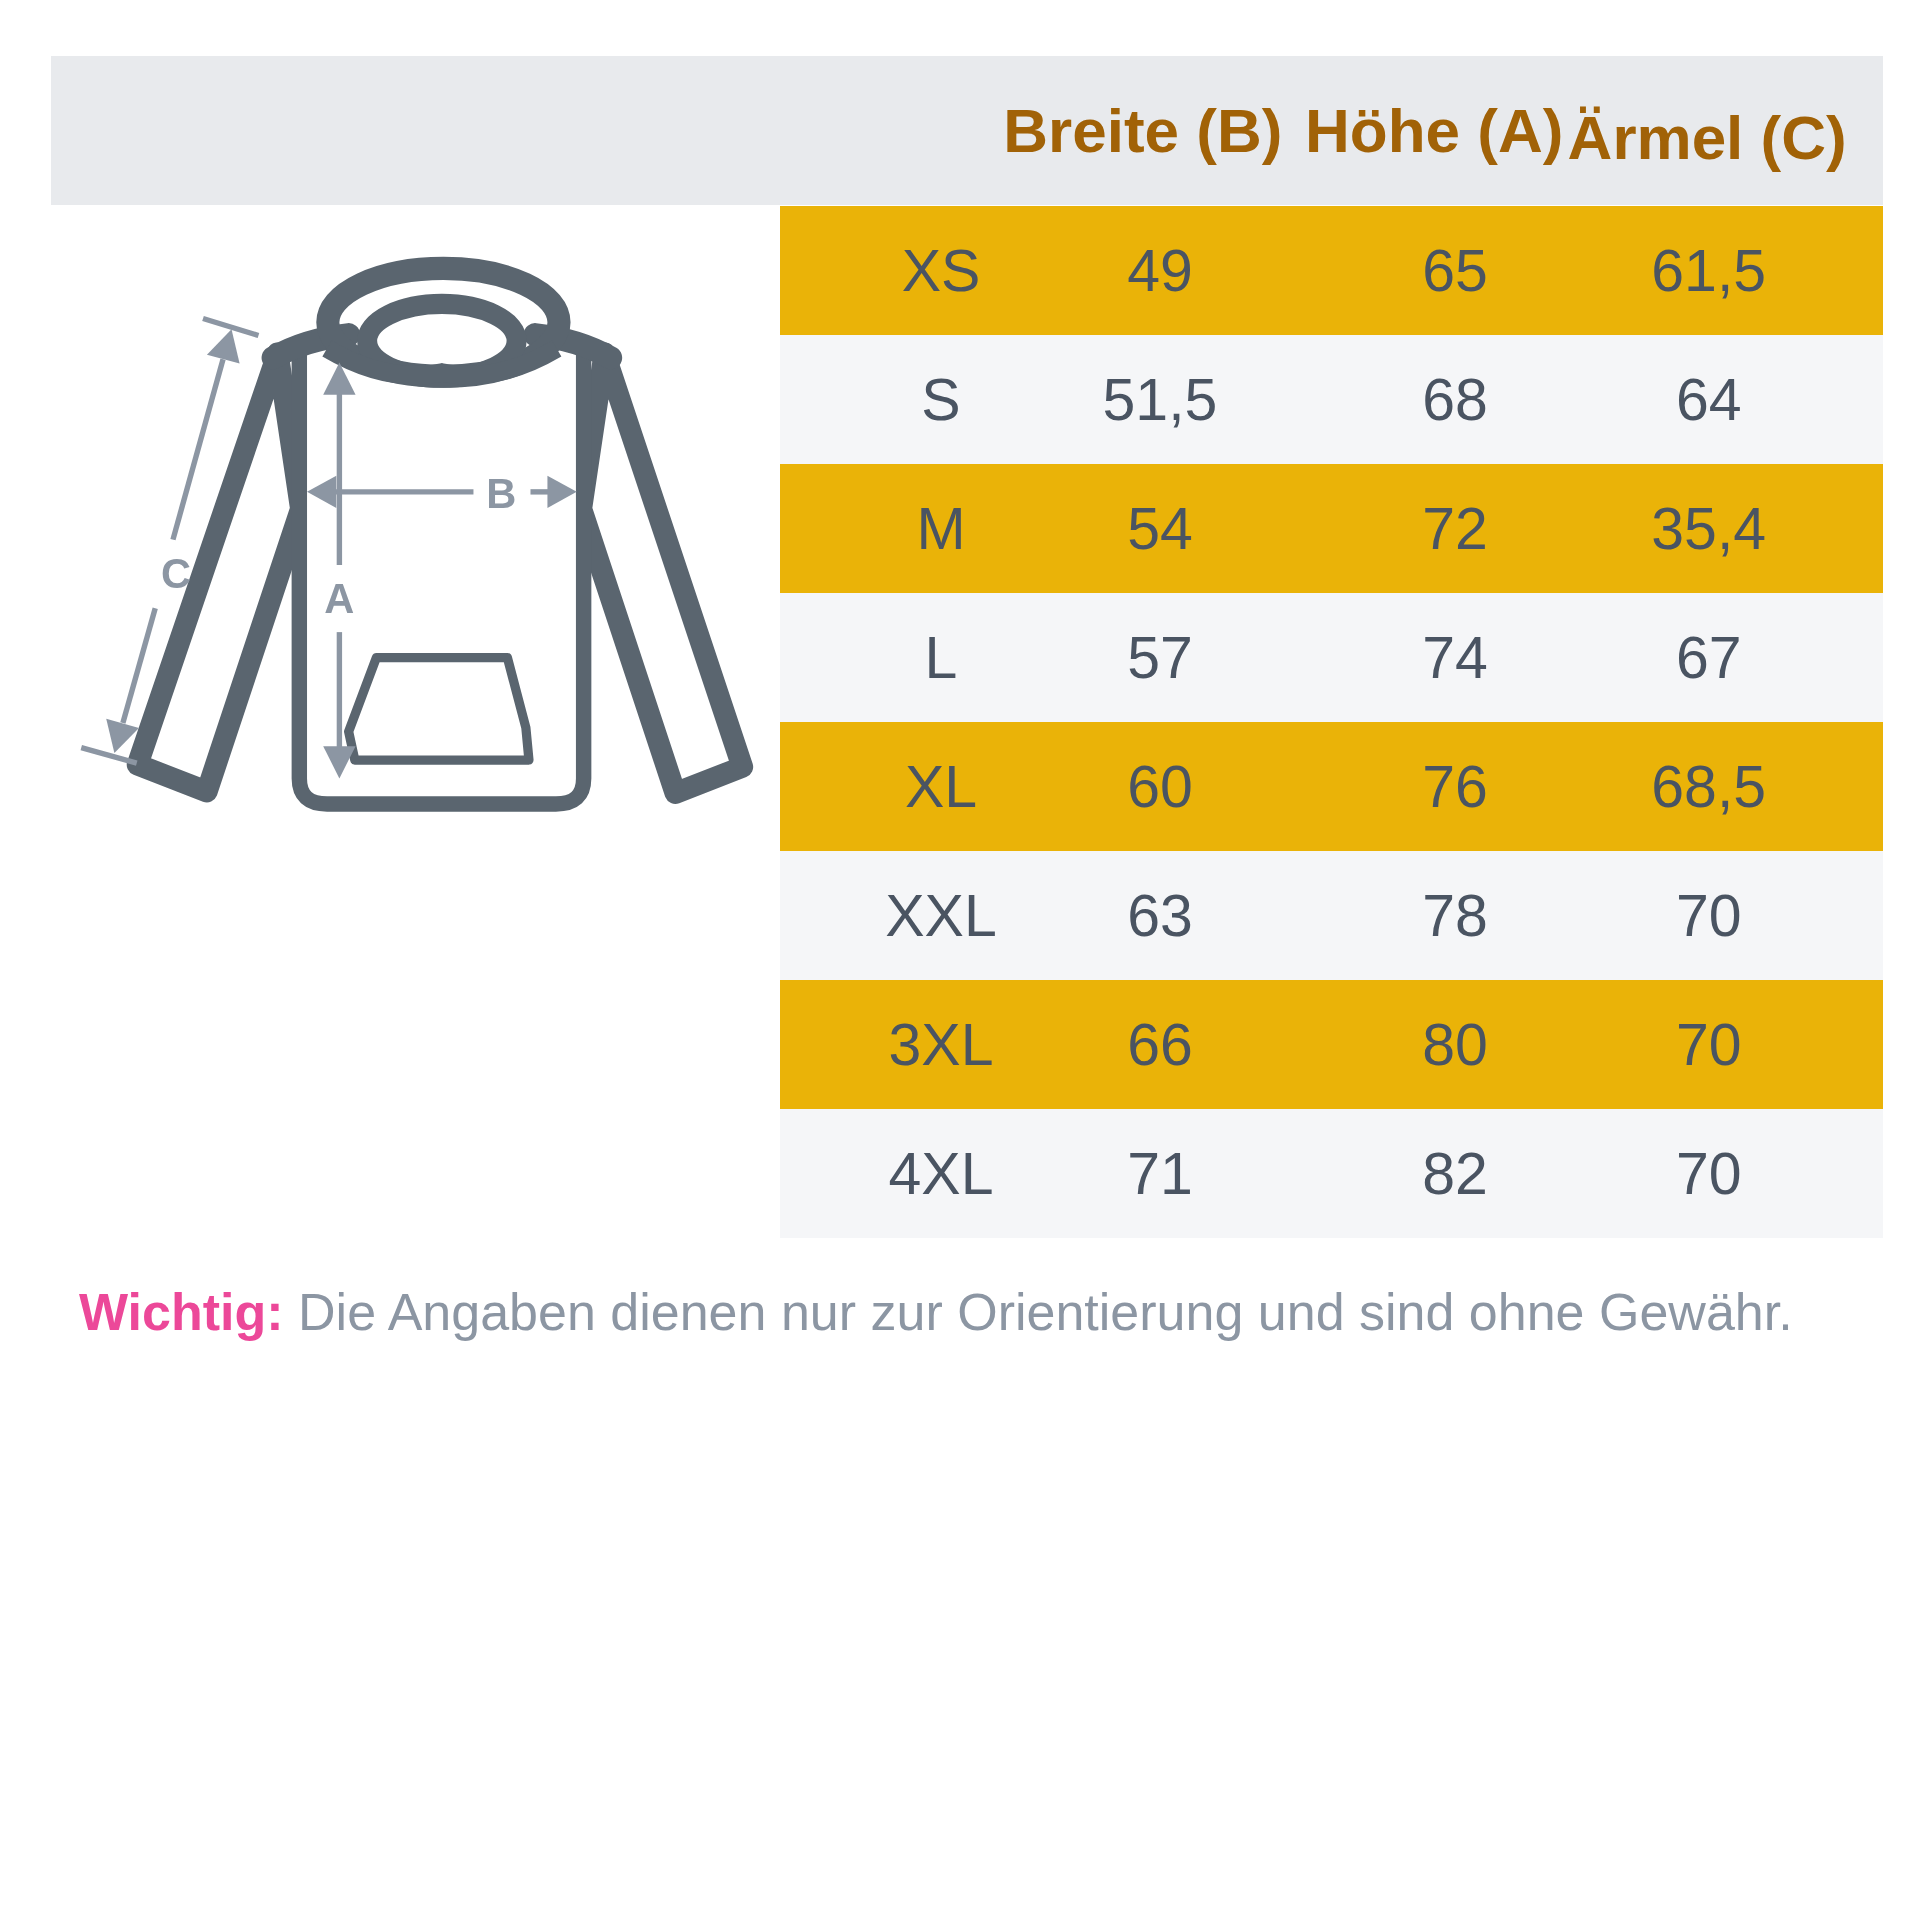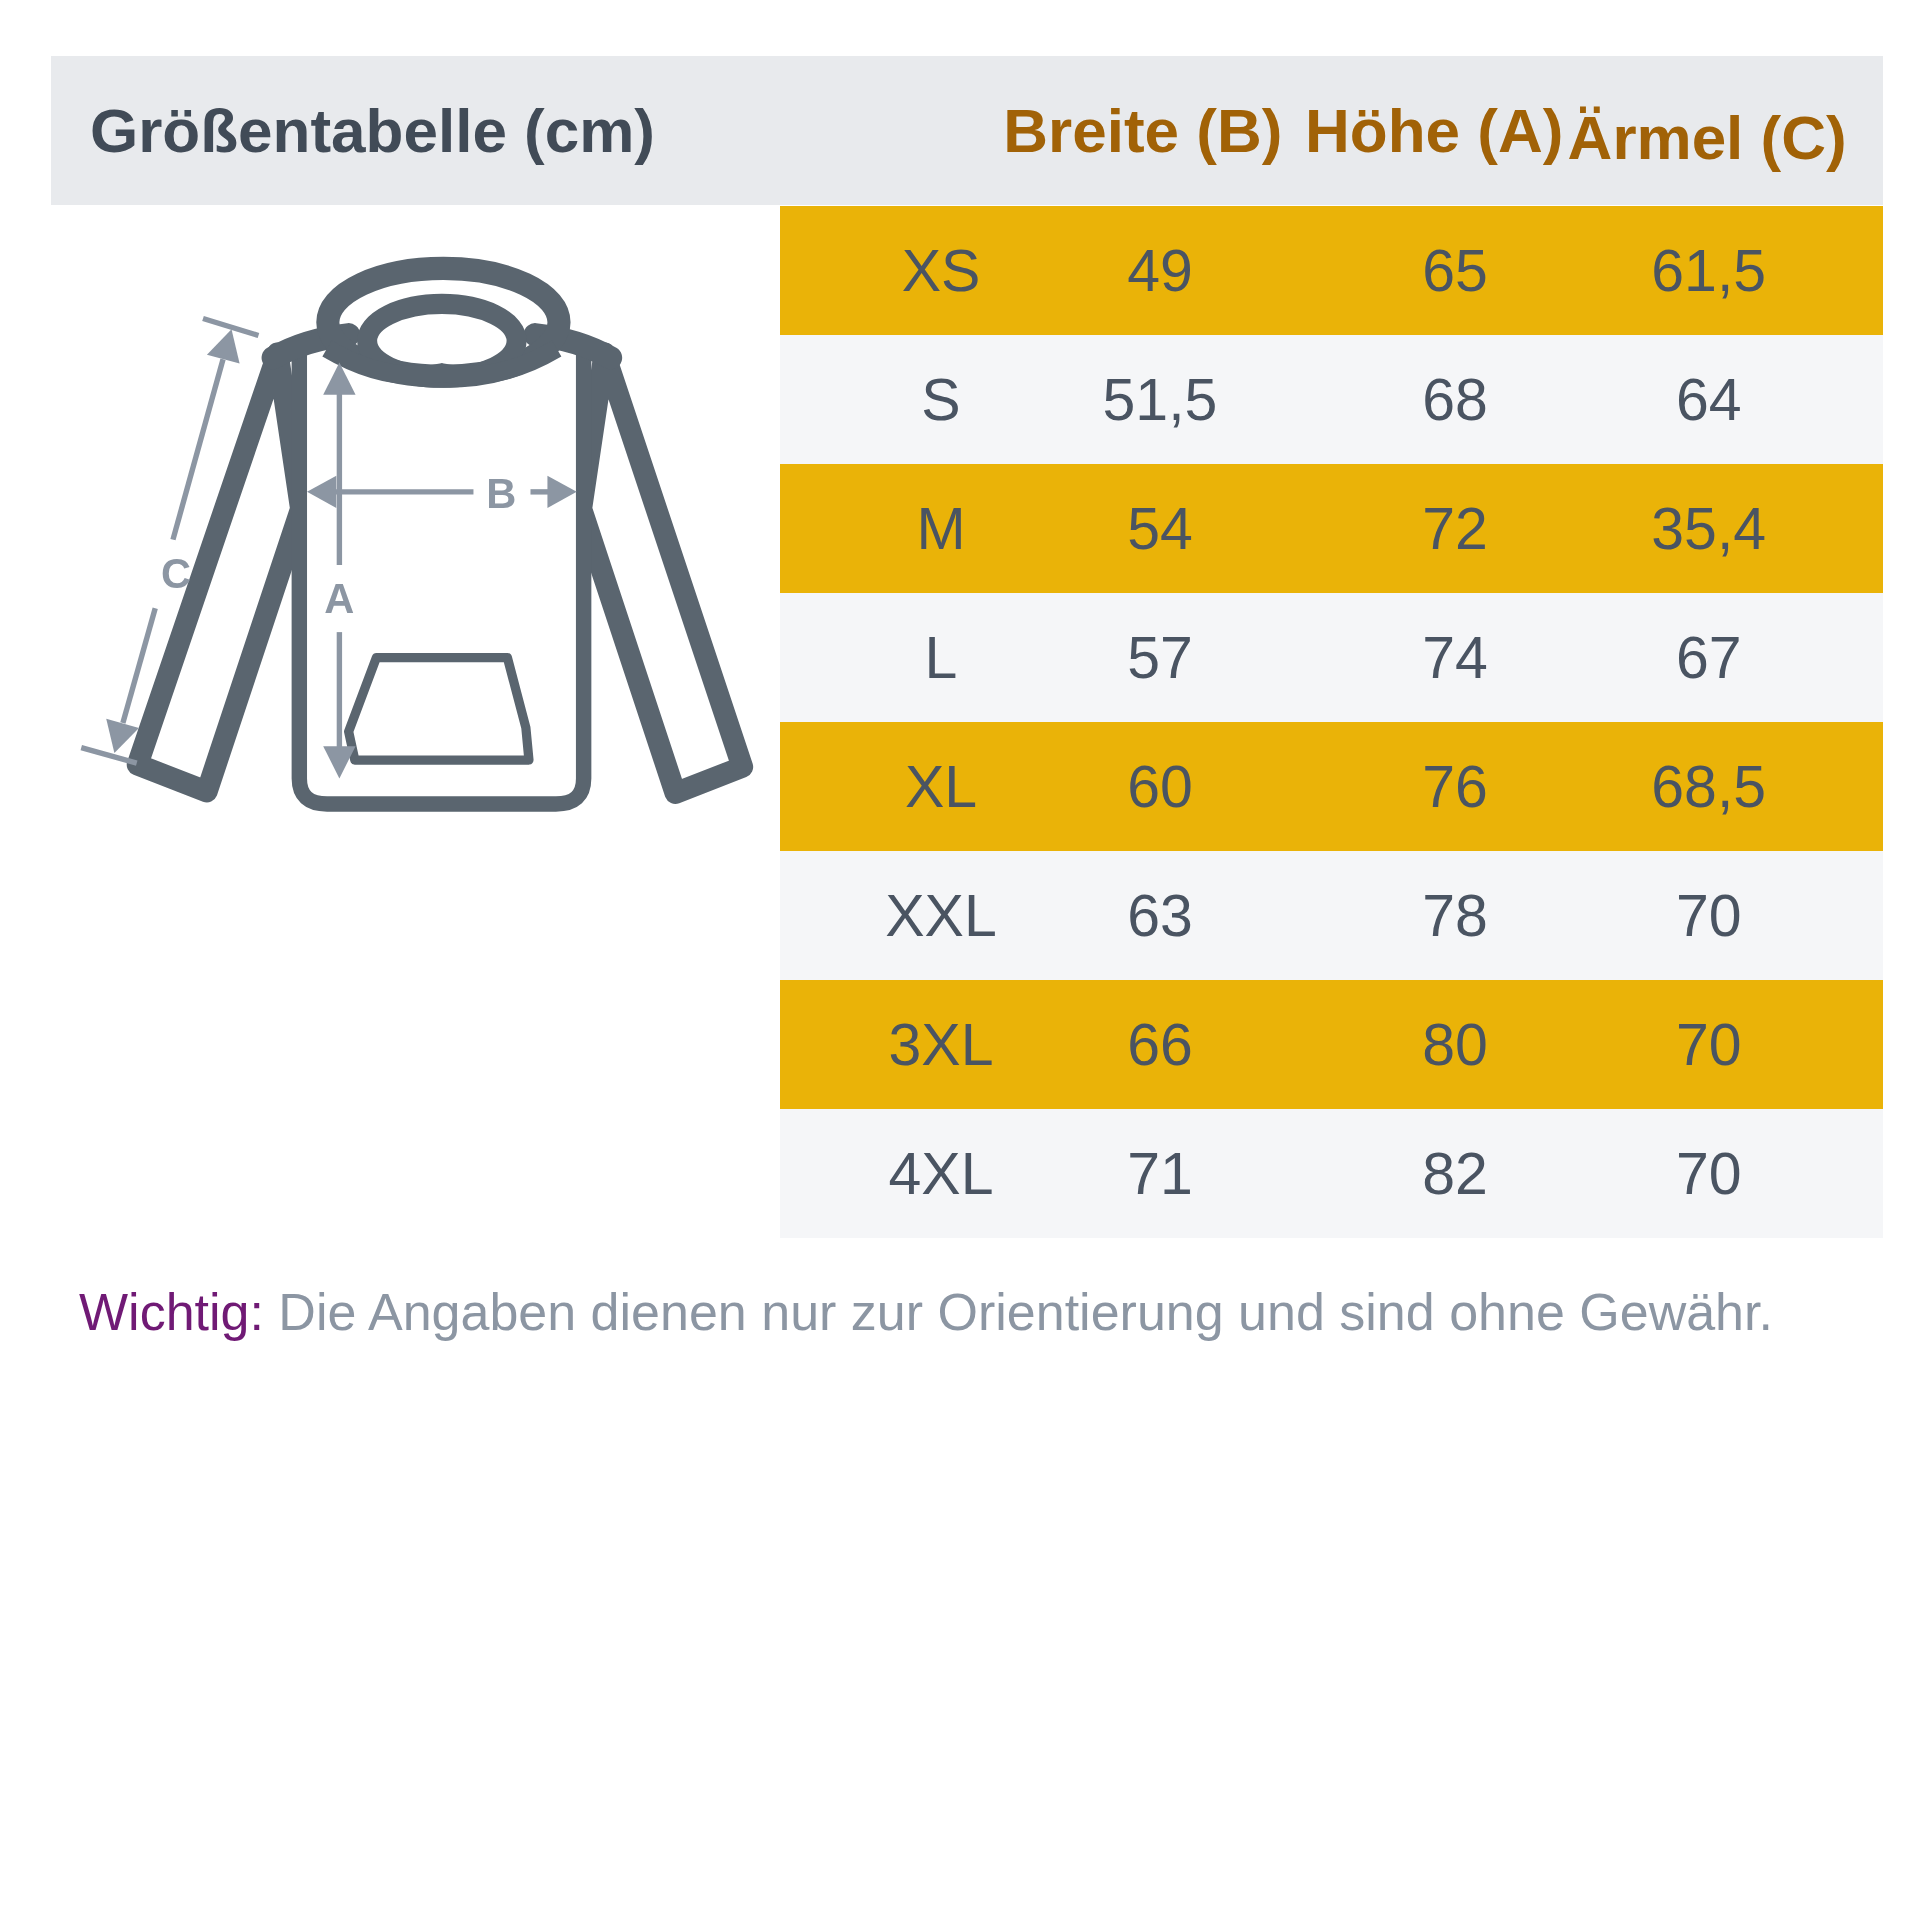--- a/index.html
+++ b/index.html
@@ -38,27 +38,26 @@
   .c-breite{left:34.45%;}
   .c-hoehe{left:61.2%;}
   .c-aermel{left:84.2%;}
   
   .diagram{position:absolute;left:62px;top:216px;width:732px;height:655px;}
   
   .footer-note{
     position:absolute;left:79px;top:1268px;width:1772px;
     font-size:52px;line-height:89px;color:#8c96a3;
   }
-  .footer-note b{color:#701a75;font-weight:normal;}
+  .footer-note b{color:#ec4899;font-weight:bold;}
 </style>
 </head>
 <body>
 
 <div class="header-band">
-  <div class="page-title">Größentabelle (cm)</div>
   <div class="col-head h-breite">Breite (B)</div>
   <div class="col-head h-hoehe">Höhe (A)</div>
   <div class="col-head h-aermel">Ärmel (C)</div>
 </div>
 
 <div class="rows" id="rows">
     <div class="row">
       <span class="cell c-size">XS</span>
       <span class="cell c-breite">49</span>
       <span class="cell c-hoehe">65</span>

